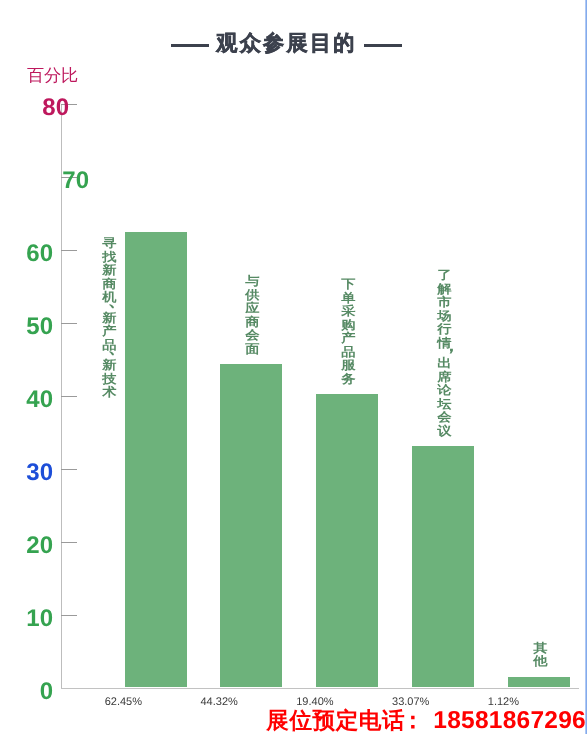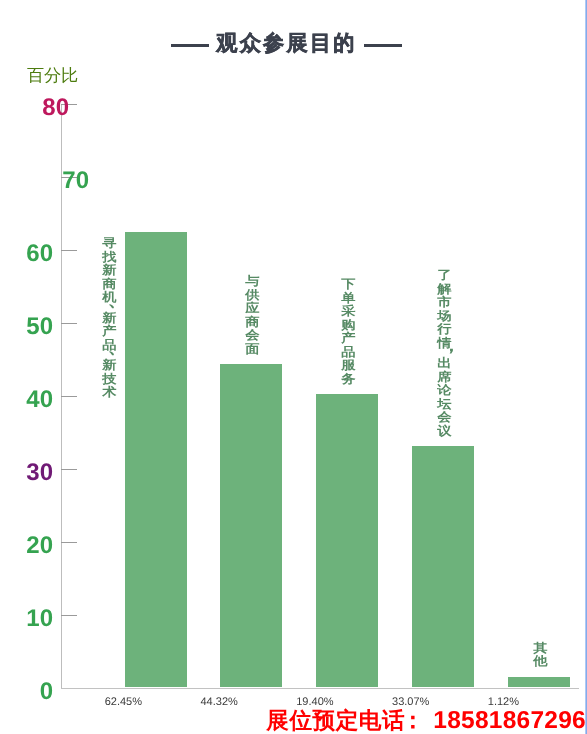--- a/index.html
+++ b/index.html
@@ -9,21 +9,21 @@
     -webkit-font-smoothing:antialiased;text-rendering:geometricPrecision;
   }
   #page{position:absolute;left:0;top:0;width:587px;height:734px;
         transform:translateZ(0);backface-visibility:hidden;}
   .edge-right{position:absolute;right:0;top:0;width:2px;height:734px;background:linear-gradient(to right,#c6d8f7,#6d9be8);}
   .title{position:absolute;left:-7px;top:32px;width:587px;text-align:center;}
   .title-inner{display:inline-flex;align-items:center;gap:3px;}
   .title-dash{display:inline-block;width:38px;height:3px;background:#3c414d;position:relative;top:2px;}
   .title-text{font-size:21.2px;font-weight:bold;color:#3c414d;letter-spacing:2.2px;line-height:22px;
               -webkit-text-stroke:0.55px #3c414d;padding:0 4px;}
-  .ylabel{position:absolute;left:27px;top:64px;font-size:17.2px;color:#4d7c0f;letter-spacing:-0.2px;}
+  .ylabel{position:absolute;left:27px;top:64px;font-size:17.2px;color:#be185d;letter-spacing:-0.2px;}
   .plot{position:absolute;left:61px;top:104.2px;width:518px;height:583.3px;}
   .axis-y{position:absolute;left:0;top:0;width:1px;height:584.3px;background:#bdbdbd;}
   .axis-x{position:absolute;left:0;top:583.8px;width:518px;height:1px;background:#c2c2c2;}
   .tick{position:absolute;left:0px;width:16px;height:1px;background:#9a9a9a;}
   .ytick-label{position:absolute;right:587px;color:#35a350;font-size:24px;font-weight:bold;text-align:right;}
   .bar{position:absolute;background:#6db27b;}
   .barlabel{position:absolute;font-size:12.3px;font-weight:bold;color:#568a64;line-height:1.0;letter-spacing:0px;width:17px;text-align:center;}
   .barlabel span{display:block;height:13.55px;line-height:13.55px;transform:scaleX(1.16);}
   .barlabel span.cm{height:6.8px;line-height:6.8px;overflow:visible;position:relative;transform:none;}
   .barlabel span.cm i{font-style:normal;position:absolute;left:7.5px;top:-10px;line-height:13.55px;font-size:16.5px;display:block;transform:scaleX(1.16);}
@@ -68,21 +68,21 @@
         <div class="bar" style="left: 255.26px; width: 61.9px; height: 293.035px; top: 290.265px; background: rgb(109, 178, 123);"></div>
         <div class="bar" style="left: 351.04px; width: 61.9px; height: 241.122px; top: 342.178px; background: rgb(109, 178, 123);"></div>
         <div class="bar" style="left: 446.82px; width: 61.9px; height: 10.5px; top: 572.8px; background: rgb(109, 178, 123);"></div>
       </div>
   </div>
 
   <div id="yticklabels">
       <div class="ytick-label" style="top: 677.5px; left: 0px; width: 53px; color: rgb(53, 163, 80);">0</div>
       <div class="ytick-label" style="top: 604.587px; left: 0px; width: 53px; color: rgb(53, 163, 80);">10</div>
       <div class="ytick-label" style="top: 531.675px; left: 0px; width: 53px; color: rgb(53, 163, 80);">20</div>
-      <div class="ytick-label" style="top: 458.762px; left: 0px; width: 53px; color: #701a75;">30</div>
+      <div class="ytick-label" style="top: 458.762px; left: 0px; width: 53px; color: #1d4ed8;">30</div>
       <div class="ytick-label" style="top: 385.85px; left: 0px; width: 53px; color: rgb(53, 163, 80);">40</div>
       <div class="ytick-label" style="top: 312.937px; left: 0px; width: 53px; color: rgb(53, 163, 80);">50</div>
       <div class="ytick-label" style="top: 240.025px; left: 0px; width: 53px; color: rgb(53, 163, 80);">60</div>
       <div class="ytick-label" style="top: 167.113px; left: 0px; width: 53px; color: rgb(53, 163, 80); padding-left: 36px;">70</div>
       <div class="ytick-label" style="top: 94.2px; left: 16px; width: 53px; color: #be185d;">80</div>
     </div>
   <div id="pctlabels">
       <div class="pctlabel" style="left: 104.7px; width: 101.9px; top: 695.5px;">62.45%</div>
       <div class="pctlabel" style="left: 200.48px; width: 101.9px; top: 695.5px;">44.32%</div>
       <div class="pctlabel" style="left: 296.26px; width: 101.9px; top: 695.5px;">19.40%</div>

